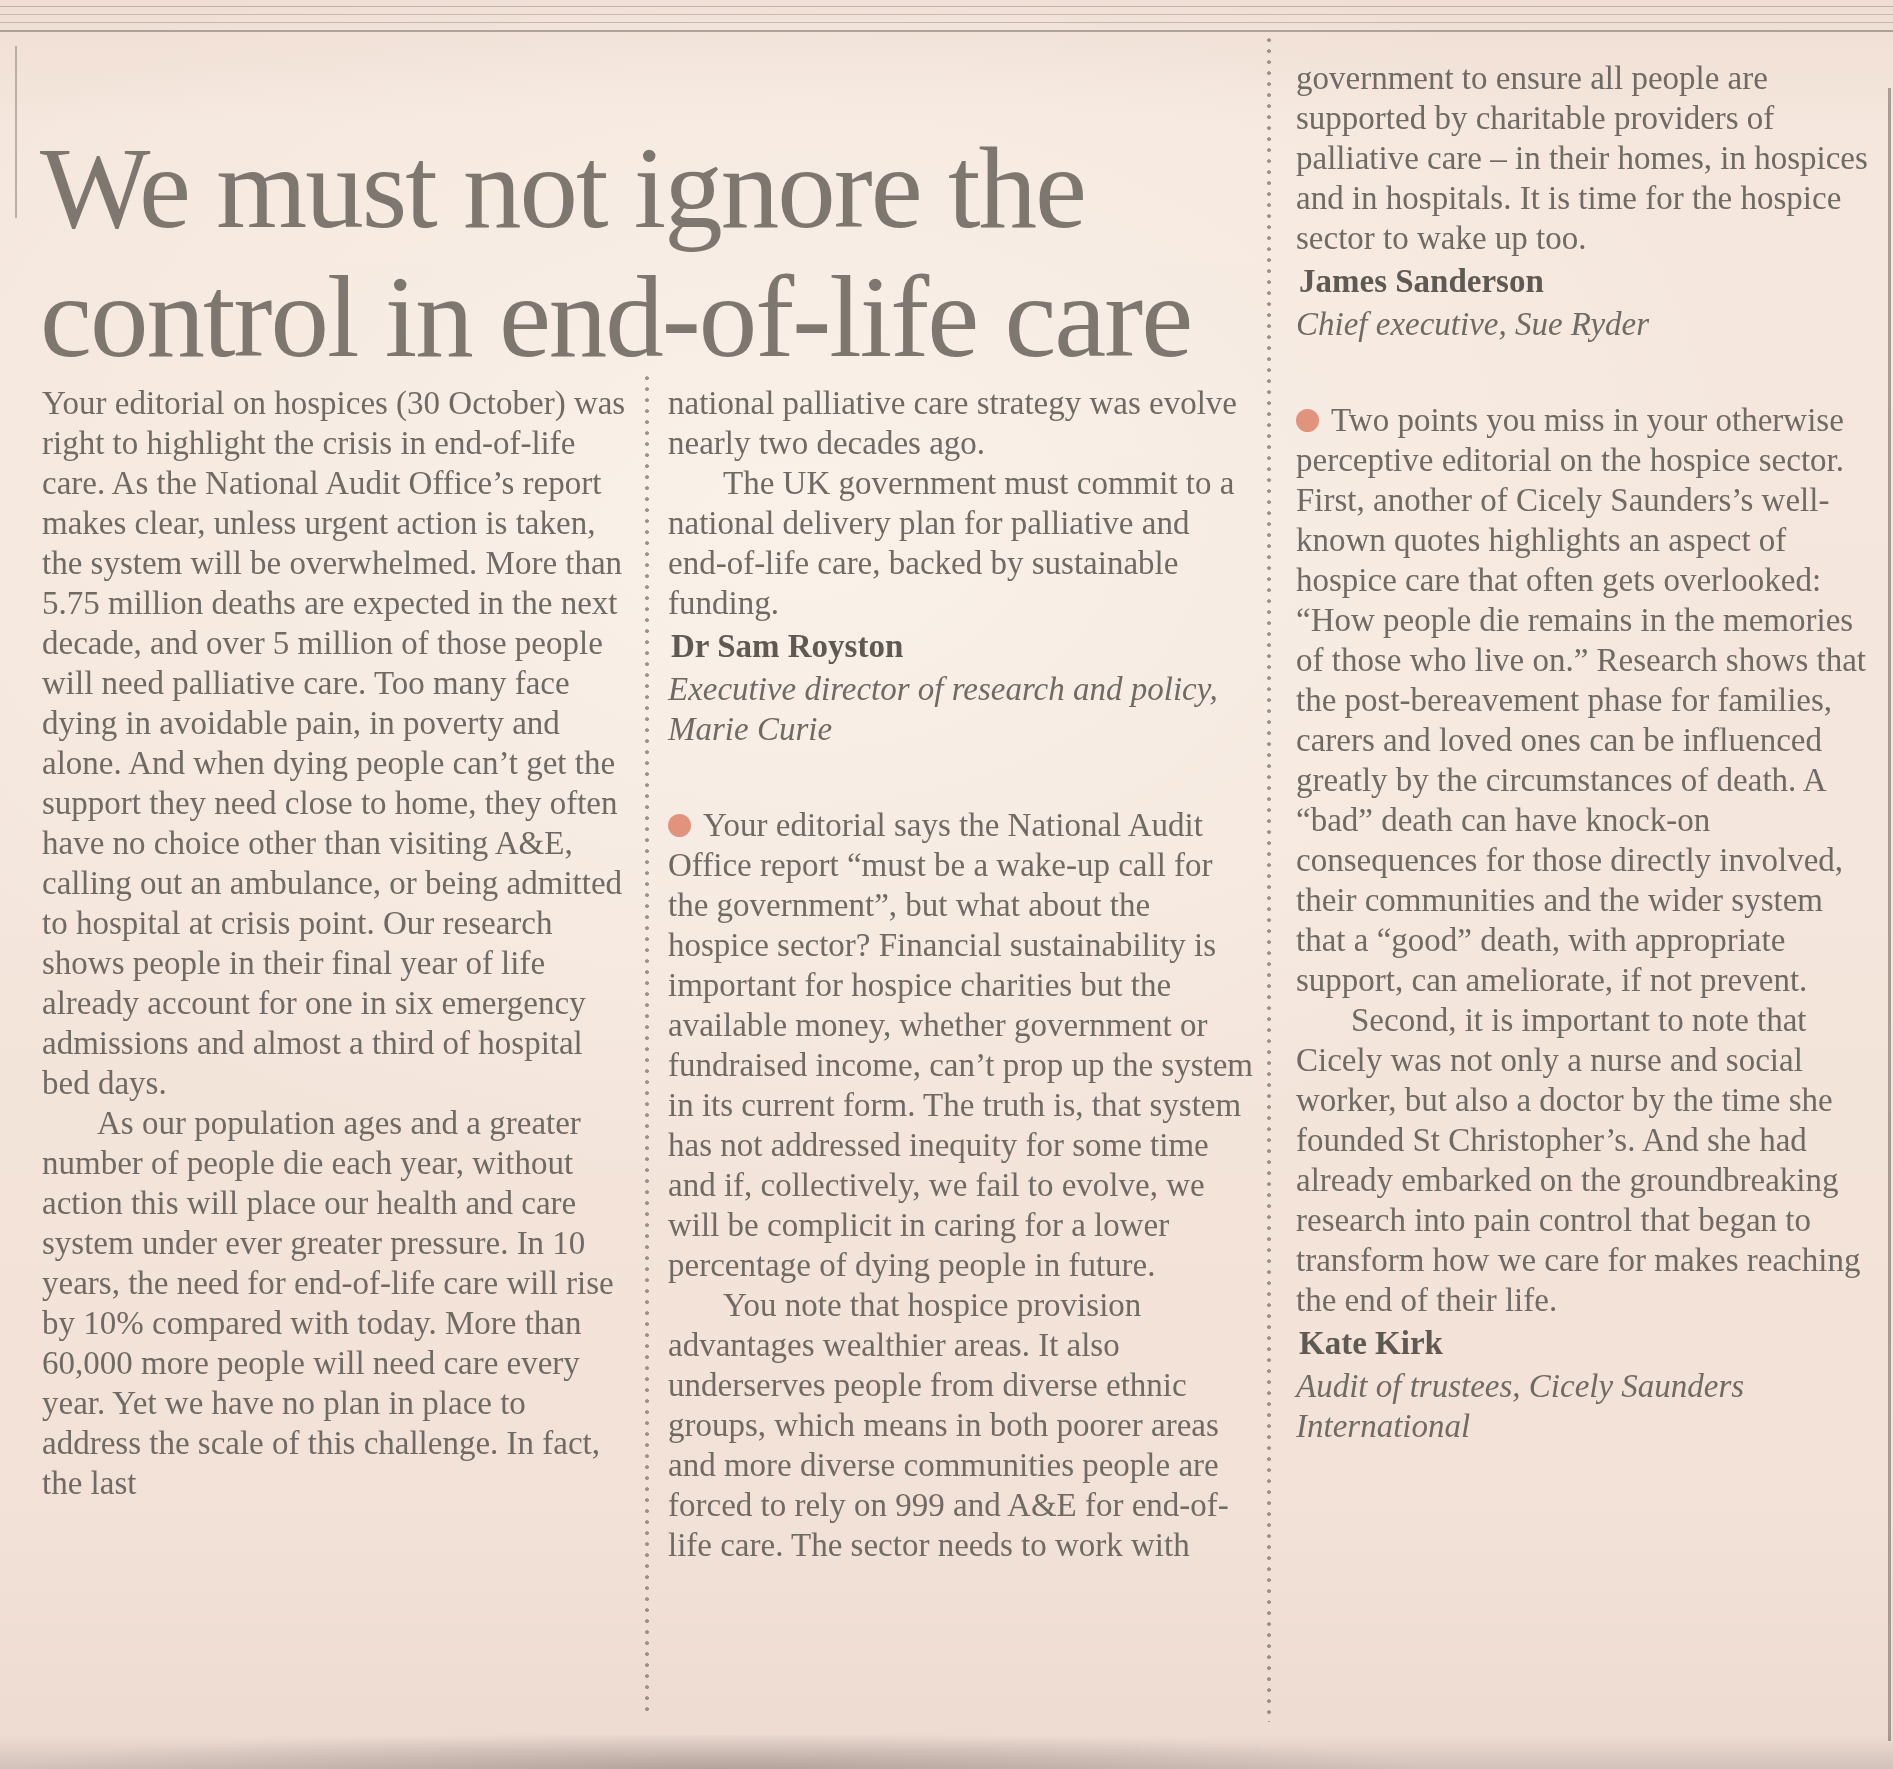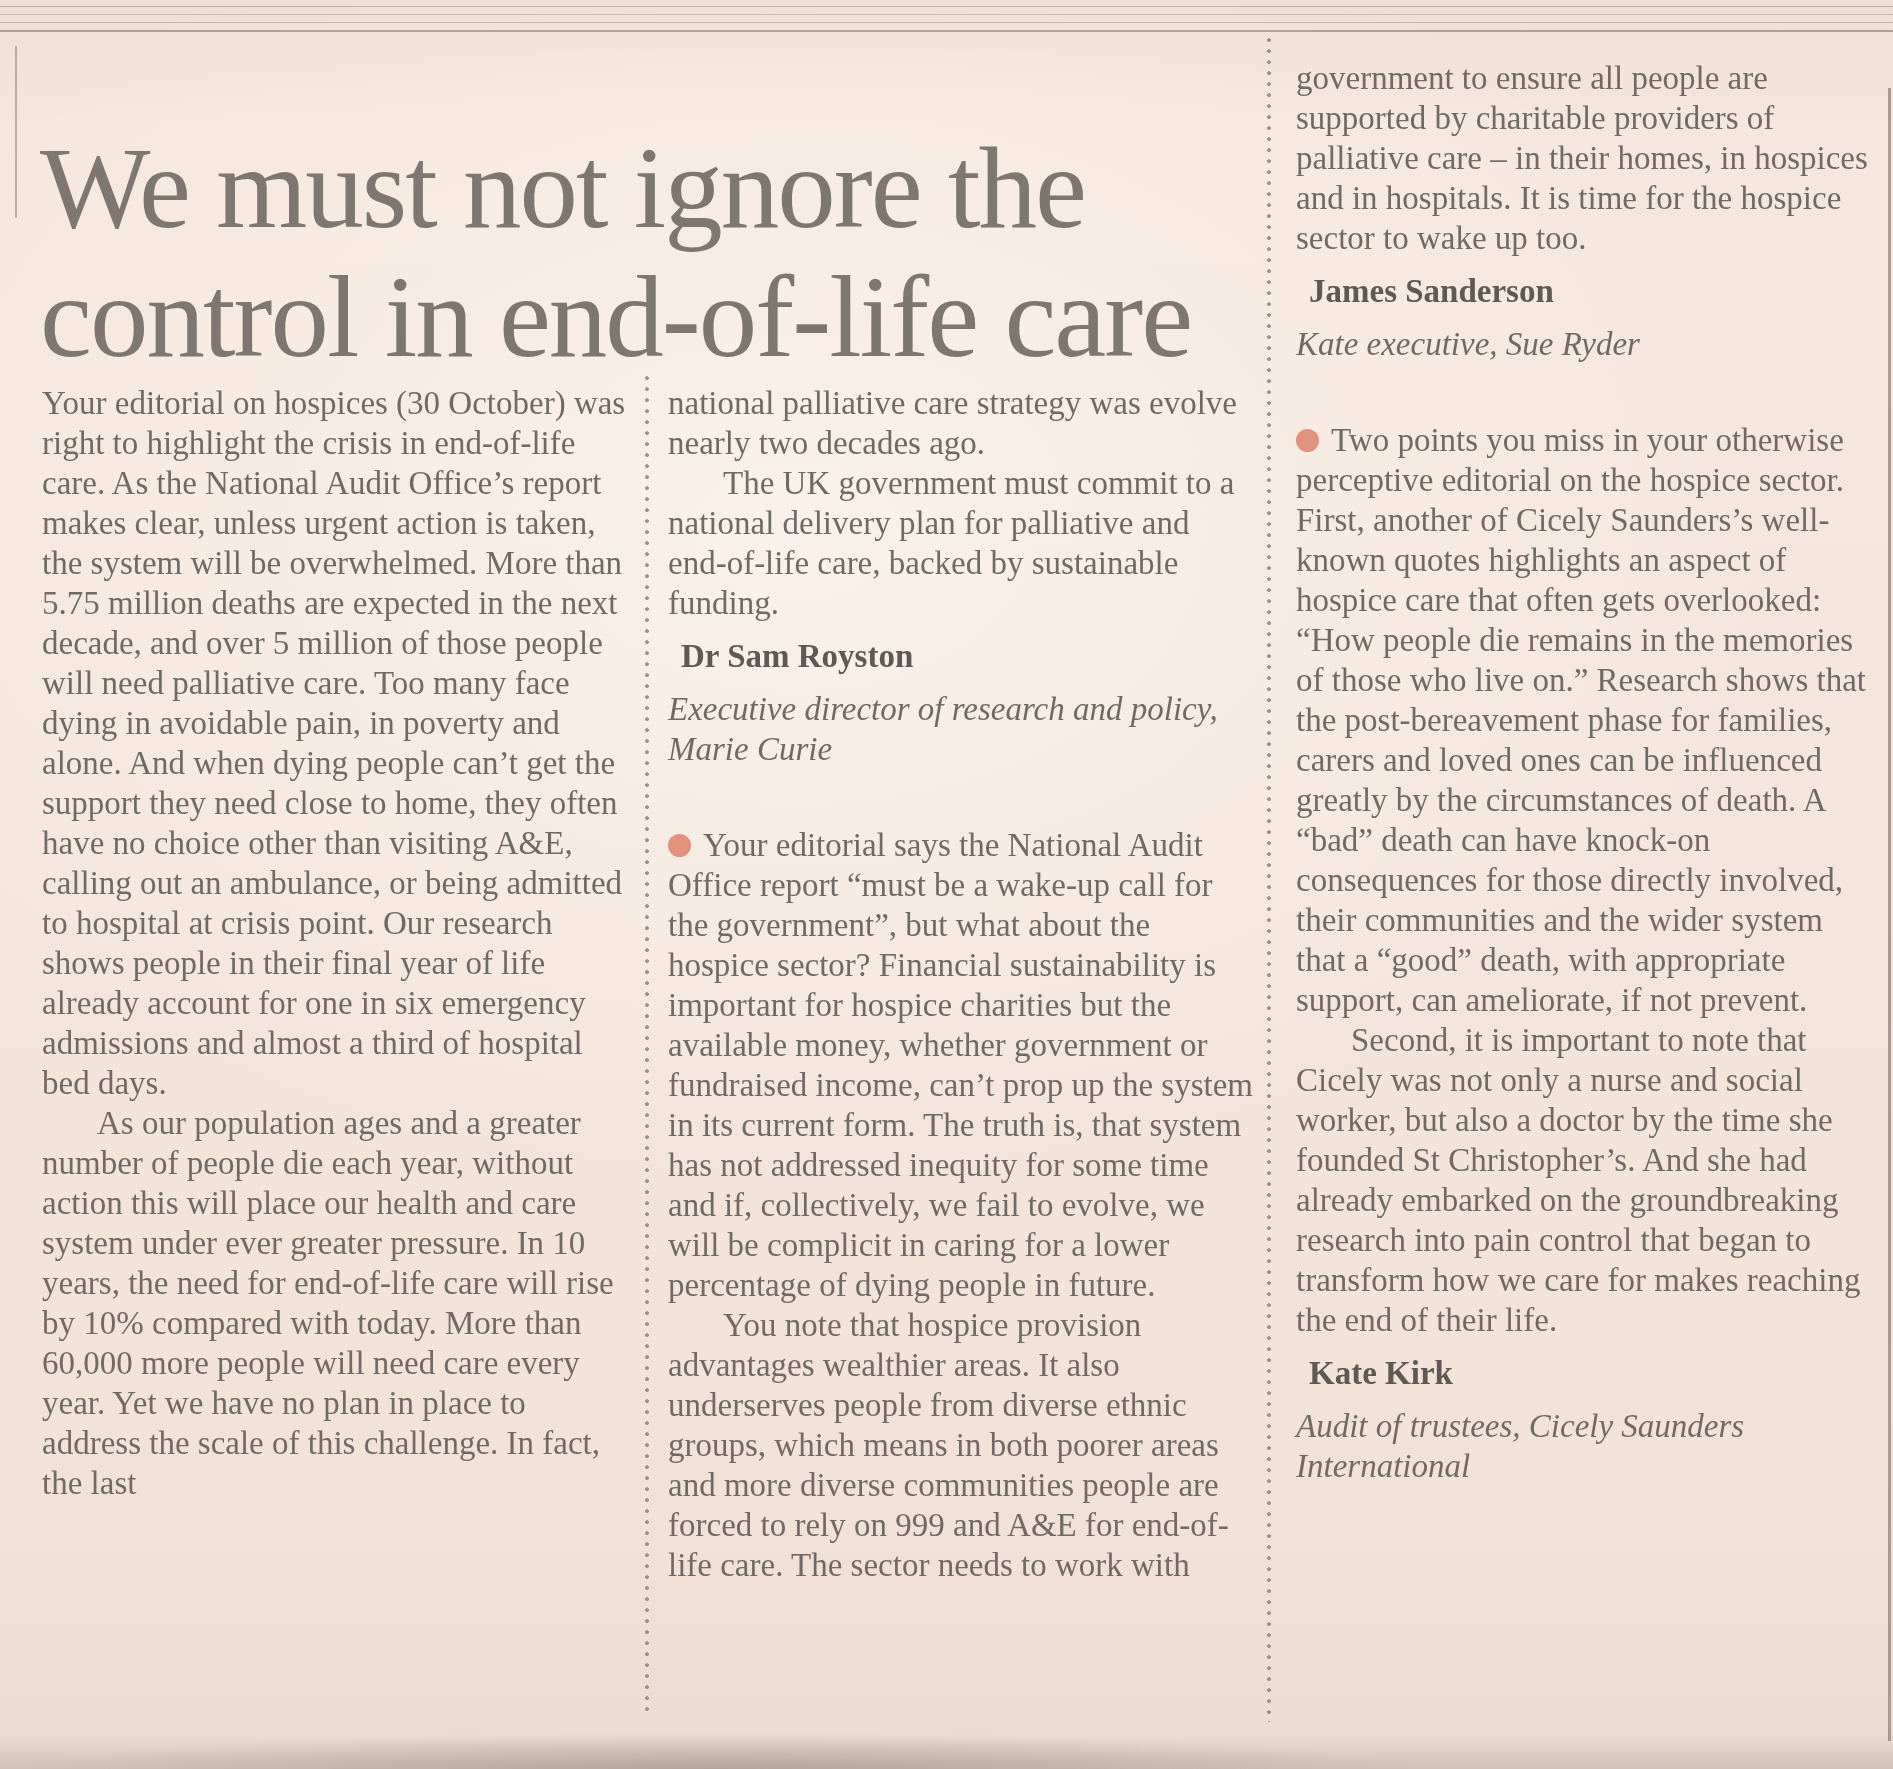--- a/index.html
+++ b/index.html
@@ -33,21 +33,21 @@
     color:#7d7770;font-weight:400;
   }
   
   .col{position:absolute;width:588px;font-size:33px;line-height:40px;text-align:left;}
   .col1{left:42px;top:383px;}
   .col2{left:668px;top:383px;width:585px;}
   .col3{left:1296px;top:58px;width:580px;}
   .para{margin:0;}
   .para.indent{text-indent:55px;}
   .para.gap-before{margin-top:56px;}
-  .sig-name{margin:13px;font-weight:700;color:#5e5953;}
+  .sig-name{margin:3px;font-weight:700;color:#5e5953;}
   .sig-role{margin:0;font-style:italic;}
   .bullet{
     display:inline-block;width:23px;height:23px;border-radius:50%;
     background:#e2937e;margin-right:12px;vertical-align:-1px;
   }
   
   .vdots{
     position:absolute;width:4px;
     background-image:radial-gradient(circle at 2px 2.2px,#8d857d 1.7px,rgba(141,133,125,0) 2.1px);
     background-size:4px 11px;background-repeat:repeat-y;opacity:.85;
@@ -84,21 +84,21 @@
     <p class="sig-role">Executive director of research and policy, Marie Curie</p>
     <p class="para gap-before">
       <span class="bullet"></span><span>Your editorial says the National Audit Office report “must be a wake-up call for the government”, but what about the hospice sector? Financial sustainability is important for hospice charities but the available money, whether government or fundraised income, can’t prop up the system in its current form. The truth is, that system has not addressed inequity for some time and if, collectively, we fail to evolve, we will be complicit in caring for a lower percentage of dying people in future.</span>
     </p>
     <p class="para indent">You note that hospice provision advantages wealthier areas. It also underserves people from diverse ethnic groups, which means in both poorer areas and more diverse communities people are forced to rely on 999 and A&amp;E for end-of-life care. The sector needs to work with</p>
   </div>
 
   <div class="col col3">
     <p class="para">government to ensure all people are supported by charitable providers of palliative care – in their homes, in hospices and in hospitals. It is time for the hospice sector to wake up too.</p>
     <p class="sig-name">James Sanderson</p>
-    <p class="sig-role">Kate executive, Sue Ryder</p>
+    <p class="sig-role">Chief executive, Sue Ryder</p>
     <p class="para gap-before">
       <span class="bullet"></span><span>Two points you miss in your otherwise perceptive editorial on the hospice sector. First, another of Cicely Saunders’s well-known quotes highlights an aspect of hospice care that often gets overlooked: “How people die remains in the memories of those who live on.” Research shows that the post-bereavement phase for families, carers and loved ones can be influenced greatly by the circumstances of death. A “bad” death can have knock-on consequences for those directly involved, their communities and the wider system that a “good” death, with appropriate support, can ameliorate, if not prevent.</span>
     </p>
     <p class="para indent">Second, it is important to note that Cicely was not only a nurse and social worker, but also a doctor by the time she founded St Christopher’s. And she had already embarked on the groundbreaking research into pain control that began to transform how we care for makes reaching the end of their life.</p>
     <p class="sig-name">Kate Kirk</p>
     <p class="sig-role">Audit of trustees, Cicely Saunders International</p>
   </div>
 
   <div class="bottom-shadow"></div>
 </div>

